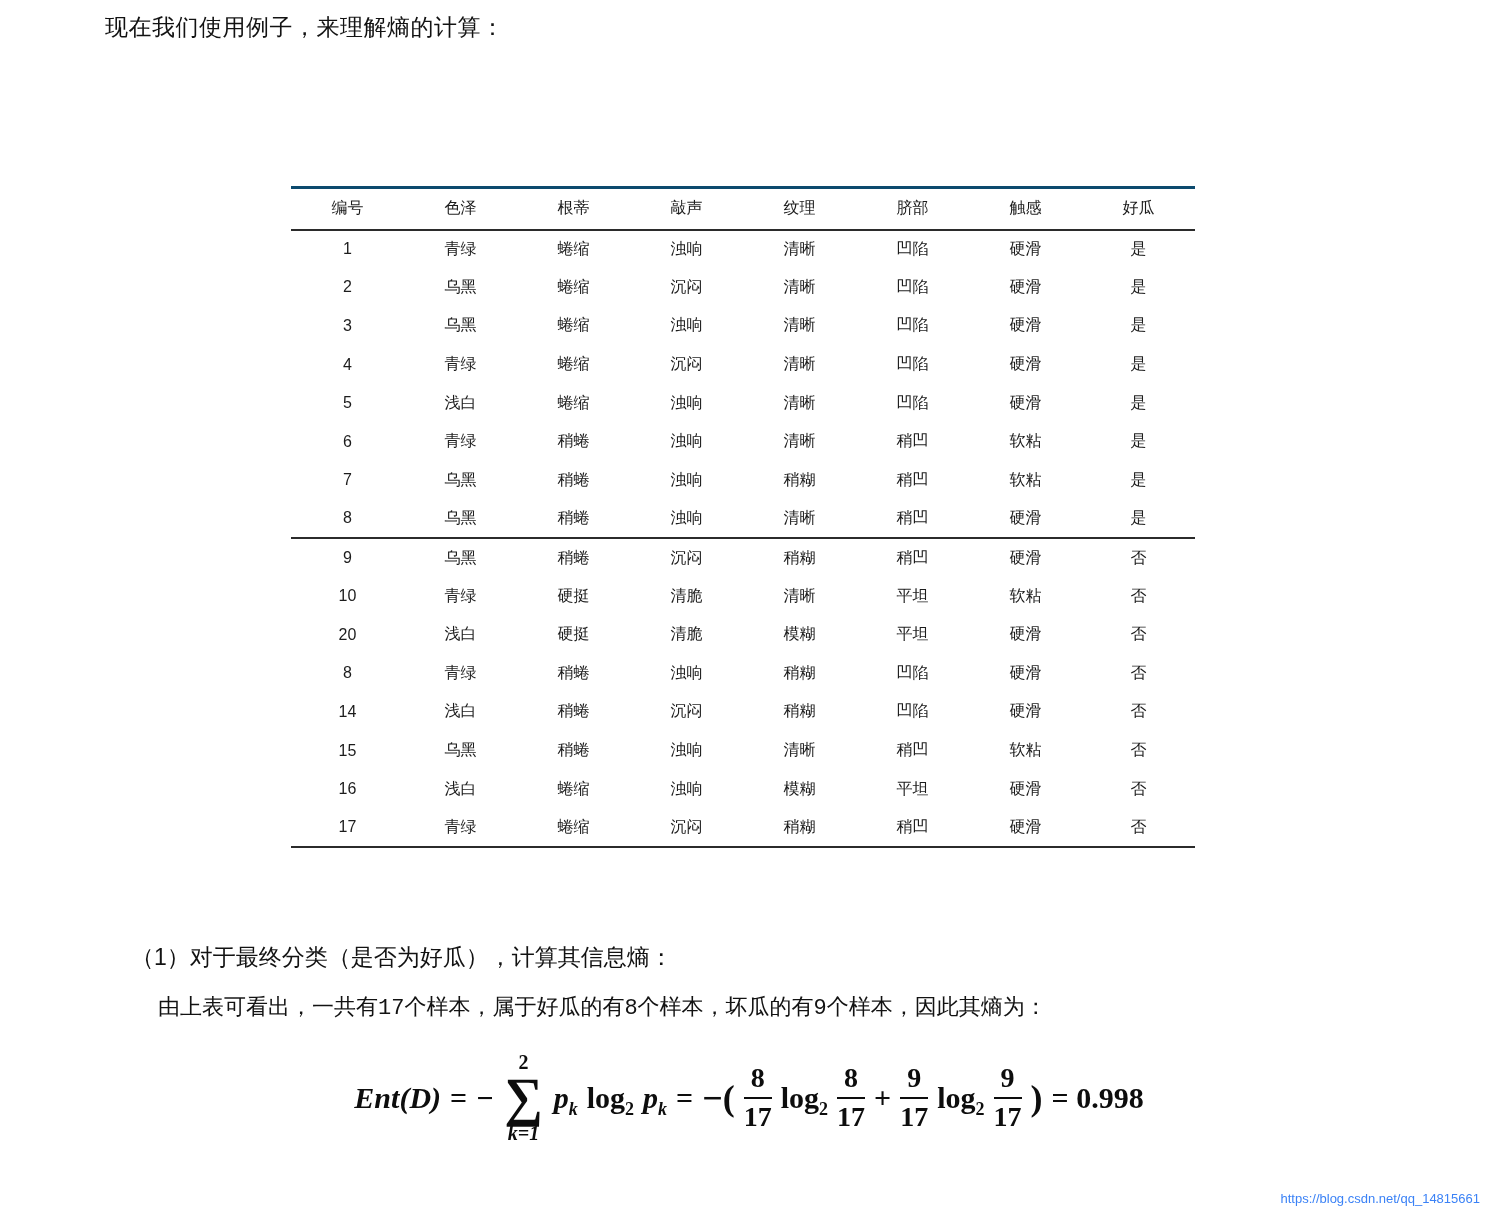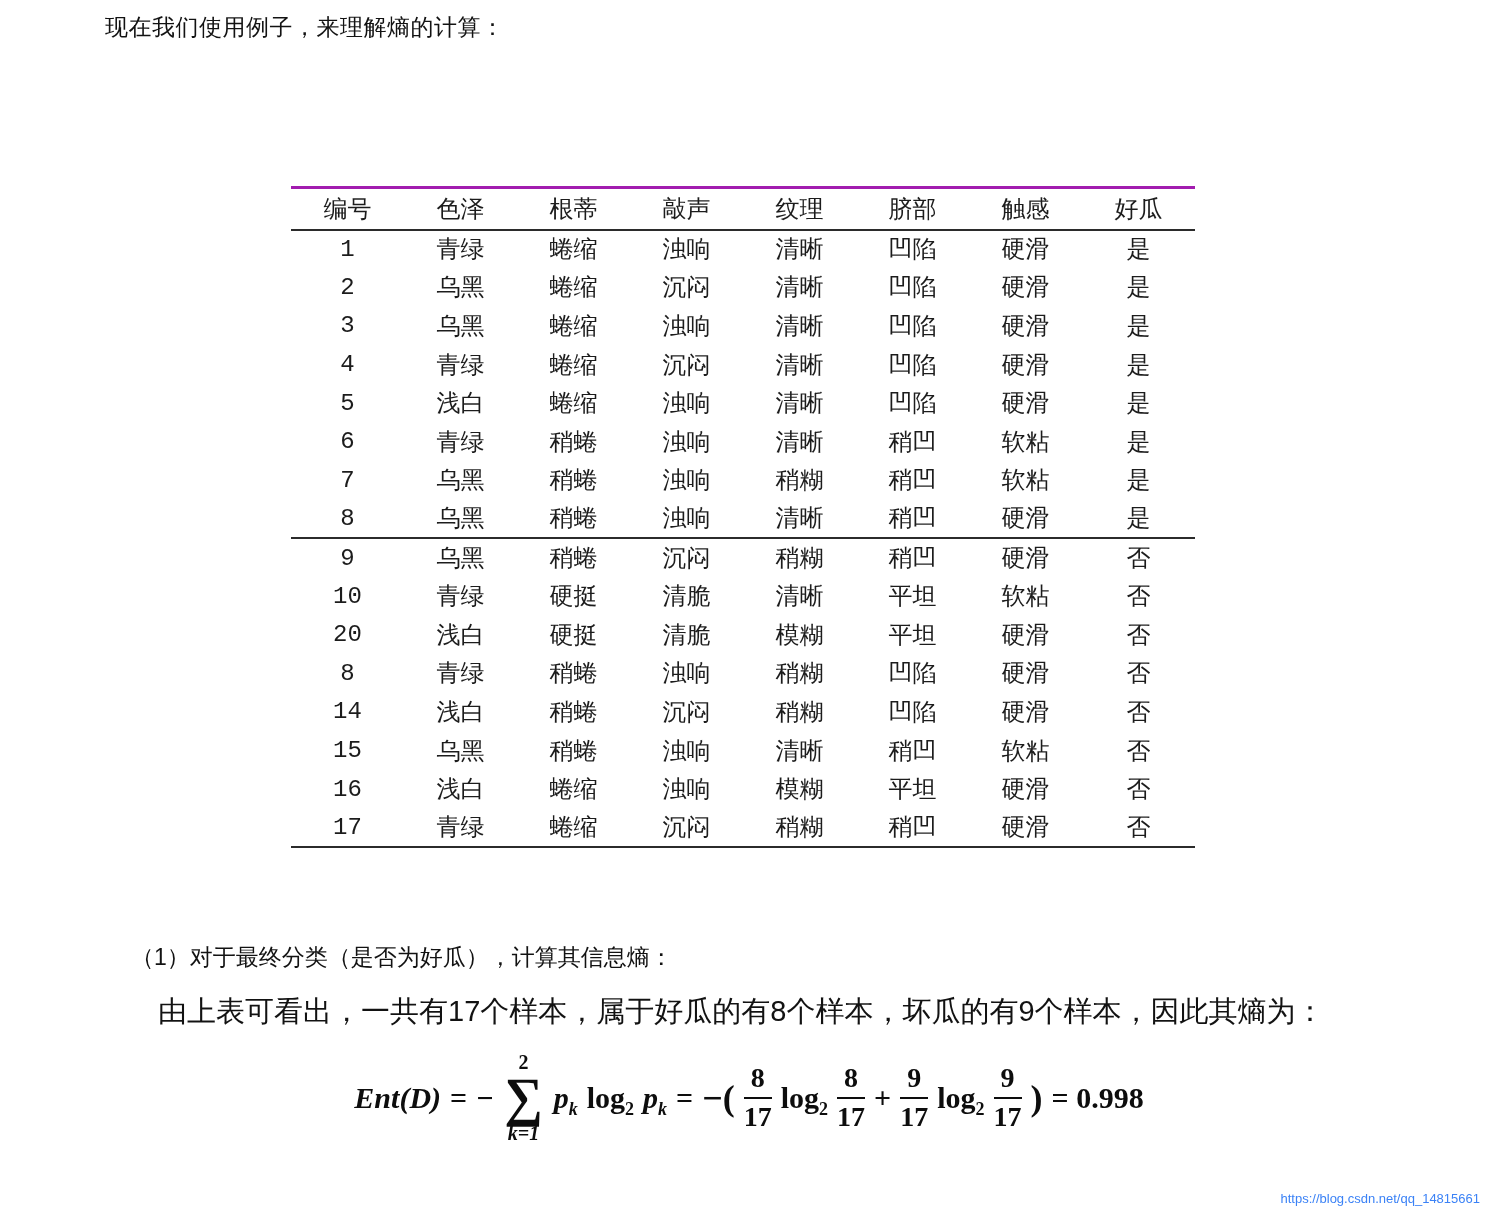--- a/index.html
+++ b/index.html
@@ -25,24 +25,24 @@
 
   .table-wrap {
     position: absolute;
     left: 291px;
     top: 186px;
     width: 904px;
   }
   table.melon {
     width: 100%;
     border-collapse: collapse;
-    font-family: Liberation Mono, monospace;
-    font-size: 24px;
+    font-family: Liberation Sans, sans-serif;
+    font-size: 16px;
     color: #1c1c1c;
-    border-top: 3px solid #a21caf;
+    border-top: 3px solid #0c4a6e;
     border-bottom: 2px solid #2b2b2b;
   }
   table.melon thead th {
     height: 42px;
     font-weight: normal;
     border-bottom: 2px solid #2b2b2b;
     text-align: center;
     padding: 0;
   }
   table.melon tbody td {
@@ -58,22 +58,23 @@
     position: absolute;
     left: 131px;
     top: 942px;
     font-size: 23px;
     color: #121212;
   }
   .sec-body {
     position: absolute;
     left: 158px;
     top: 992px;
-    font-size: 29px;
+    font-size: 22px;
     color: #121212;
+    font-family: Liberation Mono, monospace;
   }
 
   .formula-row {
     position: absolute;
     left: 0;
     top: 1052px;
     width: 100%;
     display: flex;
     justify-content: center;
   }

